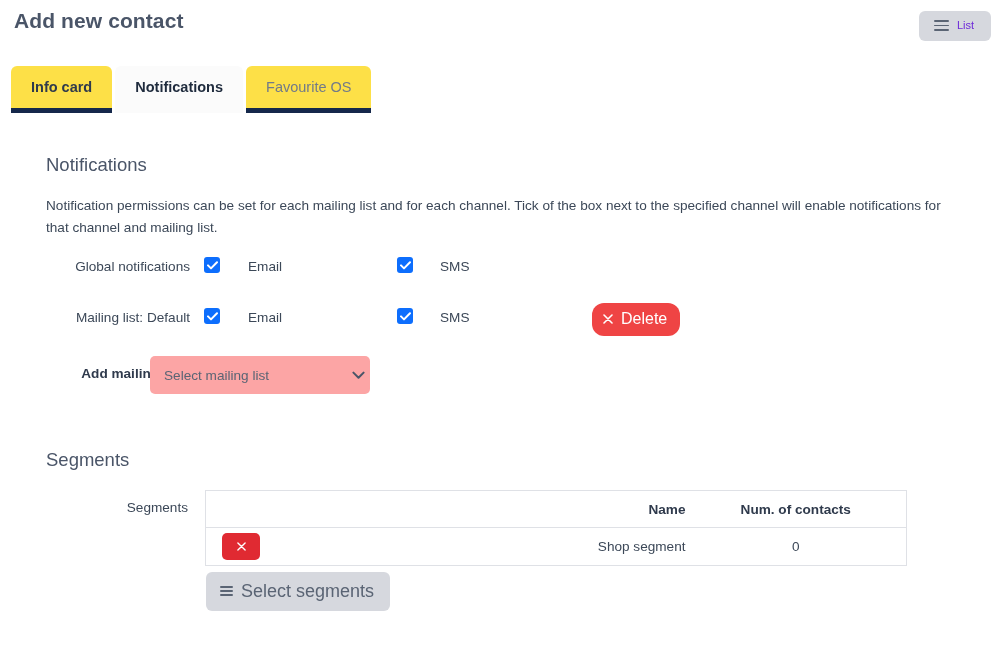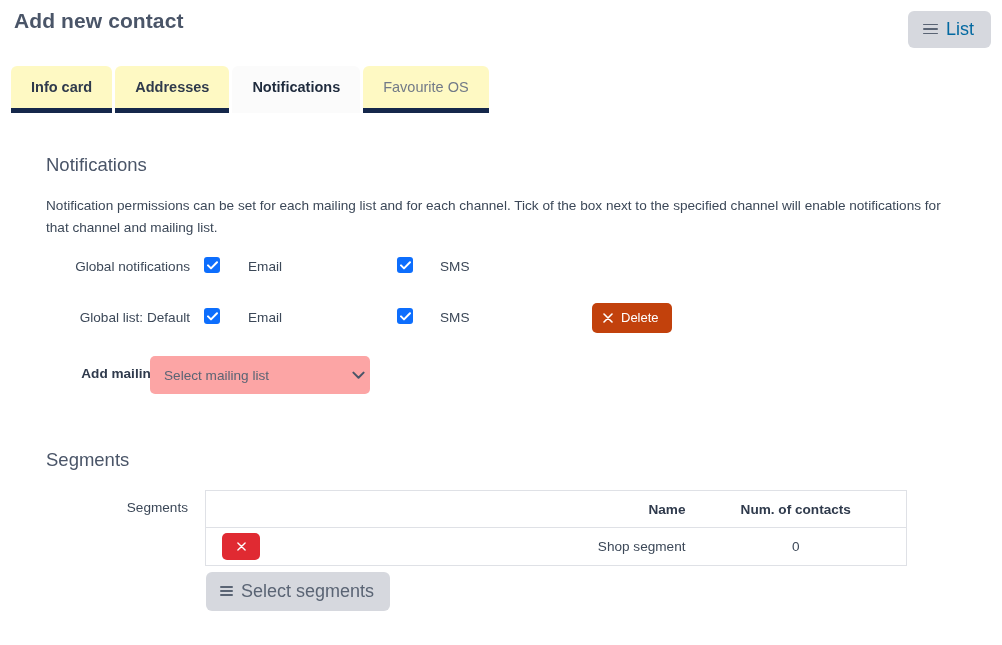--- a/index.html
+++ b/index.html
@@ -27,22 +27,22 @@
 
   
   #list-button {
     position: absolute;
     right: 11px;
     top: 11px;
     background: #d6d8de;
     border: none;
     border-radius: 6px;
     padding: 9px 17px 10px 15px;
-    font-size: 18px;
-    color: #0369a1;
+    font-size: 11px;
+    color: #6d28d9;
     font-family: "Liberation Sans", sans-serif;
     cursor: pointer;
     display: flex;
     align-items: center;
     gap: 8px;
     line-height: 1;
   }
   .hamburger {
     display: inline-flex;
     flex-direction: column;
@@ -61,21 +61,21 @@
   
   #tabs {
     position: absolute;
     left: 11px;
     top: 66px;
     display: flex;
     align-items: flex-end;
     gap: 3px;
   }
   .tab {
-    background: #fef9c3;
+    background: #fde047;
     border-radius: 6px 6px 0 0;
     padding: 13px 20px 12px 20px;
     font-size: 14.5px;
     font-weight: bold;
     color: #2f3a4c;
     cursor: pointer;
     border-bottom: 5px solid #15284b;
     text-align: center;
     white-space: nowrap;
     line-height: 1.15;
@@ -154,25 +154,25 @@
     font-size: 13.6px;
     color: #3c4858;
   }
   .ch-label-1 { left: 248px; }
   .ch-label-2 { left: 440px; }
 
   #delete-button {
     position: absolute;
     left: 592px;
     top: -1px;
-    background: #c2410c;
+    background: #ef4444;
     border: none;
-    border-radius: 5px;
+    border-radius: 12px;
     color: #ffffff;
-    font-size: 13px;
+    font-size: 16px;
     font-family: "Liberation Sans", sans-serif;
     padding: 8px 13px 9px 11px;
     cursor: pointer;
     display: flex;
     align-items: center;
     gap: 8px;
     line-height: 1;
   }
 
   
@@ -304,21 +304,20 @@
   <span class="hamburger">
     <span></span>
       <span></span>
       <span></span>
   </span>
   <span>List</span>
 </button>
 
 <div id="tabs">
   <div class="tab">Info card</div>
-  <div class="tab">Addresses</div>
   <div class="tab active">Notifications</div>
   <div class="tab dim">Favourite OS</div>
 </div>
 
 <div class="section-heading" id="notifications-heading">Notifications</div>
 
 <div id="notifications-description">Notification permissions can be set for each mailing list and for each channel. Tick of the box next to the specified channel will enable notifications for that channel and mailing list.</div>
 
 <div class="notif-row" id="row-global">
   <div class="notif-label">Global notifications</div>
@@ -332,21 +331,21 @@
 
   <div class="cb cb-2">
     <svg width="11" height="9" viewBox="0 0 11 9">
       <path d="M1 4.4 L4 7.4 L10 1.2" stroke="#ffffff" stroke-width="2" fill="none" stroke-linecap="round" stroke-linejoin="round"></path>
     </svg>
   </div>
   <div class="ch-label ch-label-2">SMS</div>
 </div>
 
 <div class="notif-row" id="row-mailing">
-  <div class="notif-label">Global list: Default</div>
+  <div class="notif-label">Mailing list: Default</div>
 
   <div class="cb cb-1">
     <svg width="11" height="9" viewBox="0 0 11 9">
       <path d="M1 4.4 L4 7.4 L10 1.2" stroke="#ffffff" stroke-width="2" fill="none" stroke-linecap="round" stroke-linejoin="round"></path>
     </svg>
   </div>
   <div class="ch-label ch-label-1">Email</div>
 
   <div class="cb cb-2">
     <svg width="11" height="9" viewBox="0 0 11 9">

